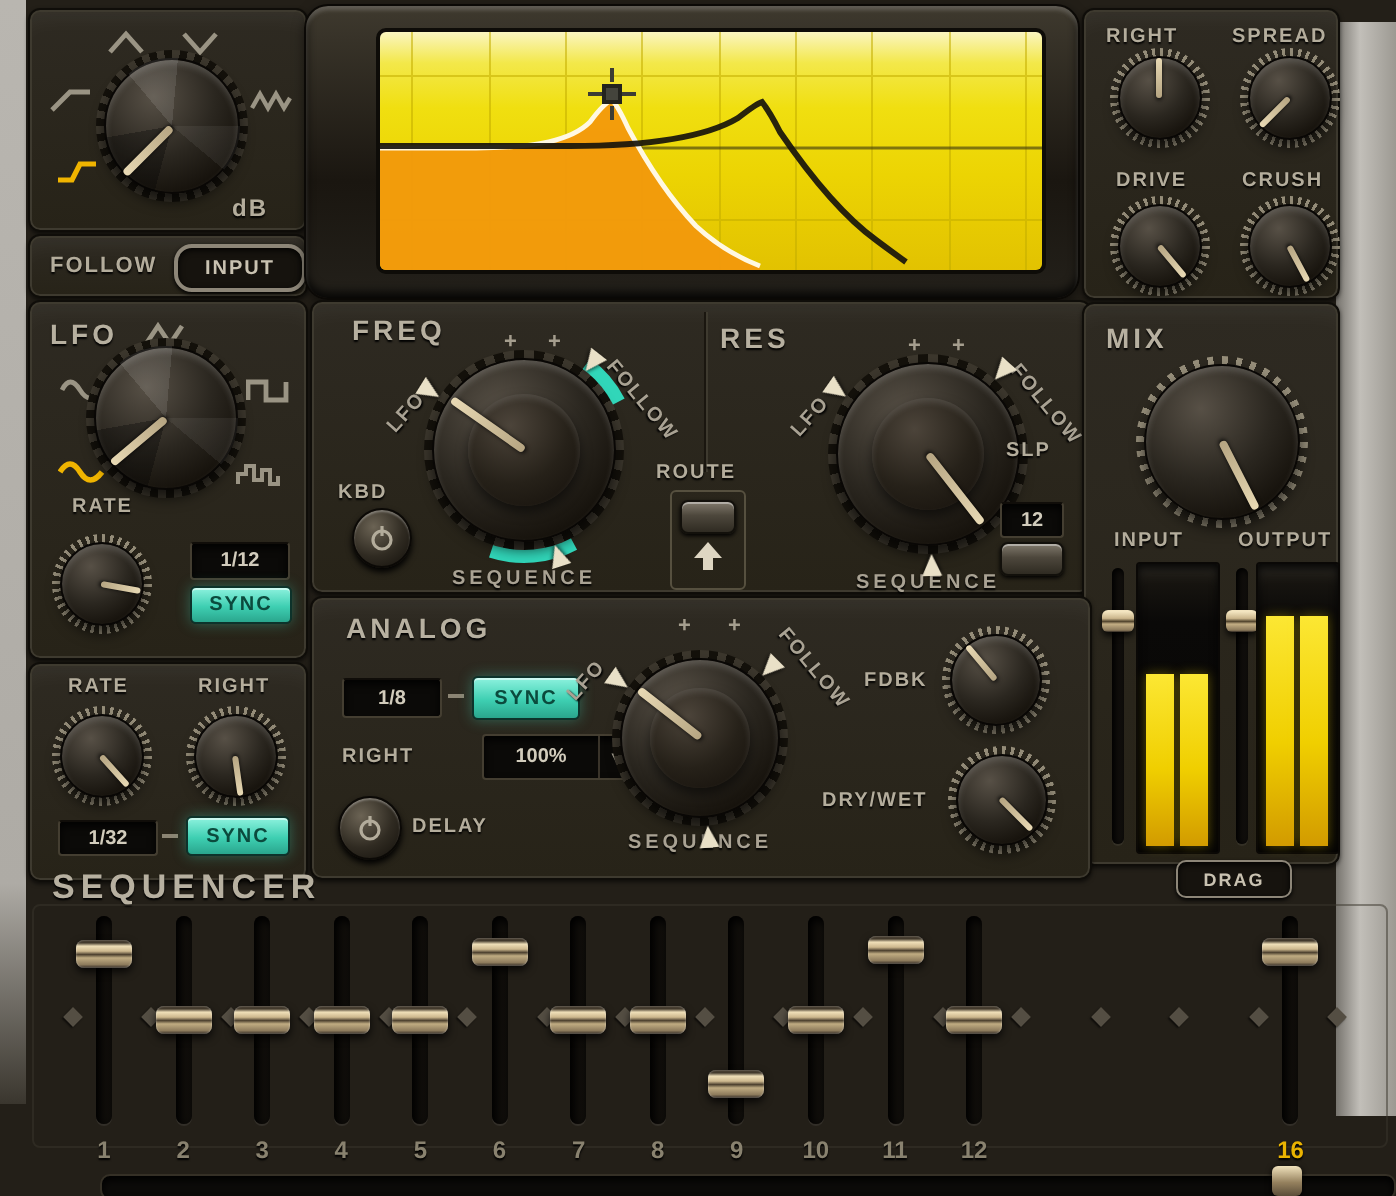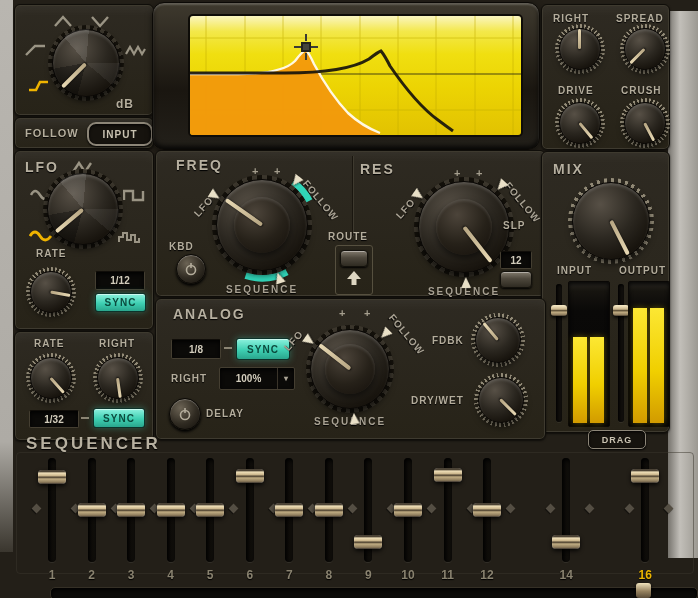--- a/index.html
+++ b/index.html
@@ -52,21 +52,21 @@
   .harm i{position:absolute;top:0;left:50%;transform:translateX(-50%);width:0;height:0;
     border-left:5px solid transparent;border-right:5px solid transparent;border-top:11px solid #e9e0c7;
     filter:drop-shadow(0 1px 1px rgba(0,0,0,.8));}
   .arcsvg{position:absolute;inset:-11px;pointer-events:none;}
   .plus{position:absolute;color:#a59e8e;font-size:11px;font-weight:bold;}
   .pwr{position:absolute;border-radius:50%;background:radial-gradient(circle at 35% 30%, #6b6354, #302b22 55%, #120f0a);
     border:1px solid #0b0906;box-shadow:inset 0 1px 1px rgba(255,255,255,.3), 0 2px 3px #000;
     display:flex;align-items:center;justify-content:center;cursor:pointer;}
   .dropdown{position:absolute;background:#0b0a08;border:1px solid #443e31;border-radius:2px;
     display:flex;align-items:stretch;color:#d2ccbc;font-size:10px;font-weight:bold;cursor:pointer;
-    box-shadow:inset 0 2px 4px rgba(0,0,0,.9);}
+    box-shadow:inset 0 2px 4px rgba(0,0,0,.9);margin-left:22px;}
   .dropdown .val{flex:1;display:flex;align-items:center;justify-content:center;}
   .dropdown .dd-caret{width:16px;border-left:1px solid #3a342a;display:flex;align-items:center;
     justify-content:center;color:#aaa394;font-size:8px;}
   .vtrack{position:absolute;width:6px;border-radius:3px;background:linear-gradient(90deg,#060504,#171410);
     box-shadow:inset 0 1px 3px #000, 0 1px 0 rgba(255,255,255,.06);}
   .vhandle{position:absolute;width:16px;height:11px;border-radius:3px;cursor:pointer;
     background:linear-gradient(180deg,#f3e5c0 8%,#cbb68c 38%,#53462f 52%,#c3ae84 64%,#8a785a 92%,#2c2620);
     box-shadow:0 2px 3px rgba(0,0,0,.8);}
   .meterbox{position:absolute;width:40px;height:144px;background:linear-gradient(180deg,#1c1913,#0a0908 20%,#070605);
     border:1px solid #0a0806;border-radius:2px;box-shadow:inset 0 2px 4px rgba(0,0,0,.9), inset 0 8px 10px -6px rgba(255,255,255,.12);}
@@ -478,25 +478,20 @@
       <div class="seq-col" style="left: 433.5px;">
         <div class="seq-track"></div>
         <div class="seq-handle" style="top: 9.9px;"></div>
         <div class="seq-num">11</div>
       </div>
       <div class="seq-col" style="left: 473.05px;">
         <div class="seq-track"></div>
         <div class="seq-handle" style="top: 45px;"></div>
         <div class="seq-num">12</div>
       </div>
-      <div class="seq-col" style="left: 552.15px;">
-        <div class="seq-track"></div>
-        <div class="seq-handle" style="top: 77.4px;"></div>
-        <div class="seq-num">14</div>
-      </div>
       <div class="seq-col" style="left: 631.25px;">
         <div class="seq-track"></div>
         <div class="seq-handle" style="top: 10.8px;"></div>
         <div class="seq-num active">16</div>
       </div>
     </div>
   <div class="botbar"></div>
   <div class="bothandle"></div>
 </div>
 

